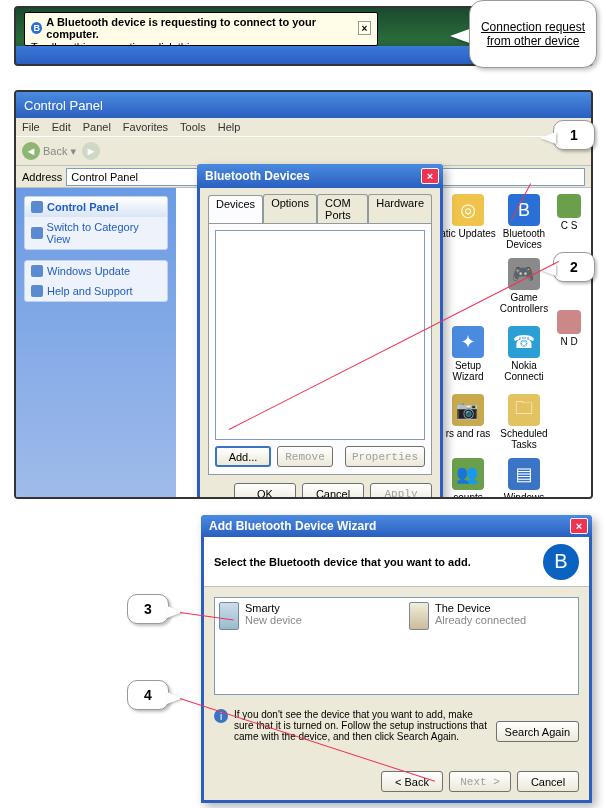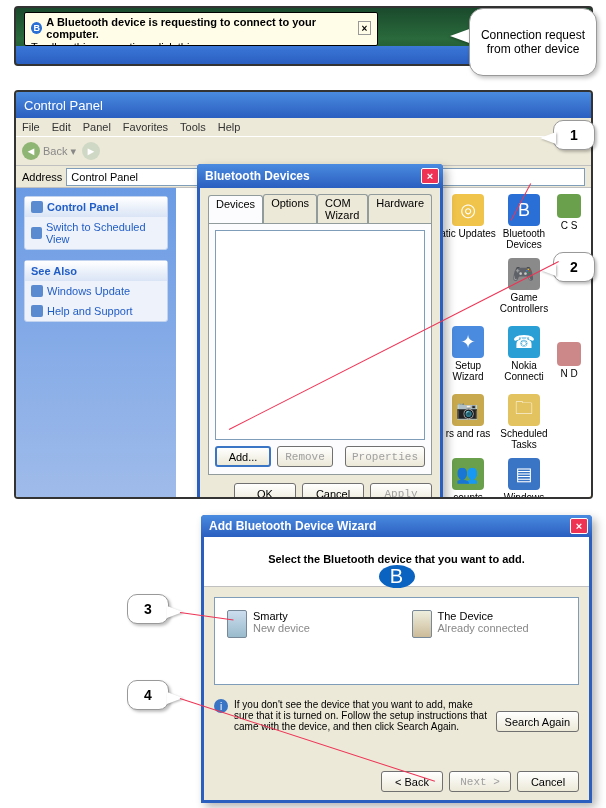--- a/index.html
+++ b/index.html
@@ -30,21 +30,21 @@
   .taskbar .lang { background: #2a5fc0; padding: 0 3px; }
   .taskbar .tray-icon { font-size: 10px; }
 
   
   .callout {
     position: absolute; background: #fff; border: 1px solid #999; border-radius: 14px;
     box-shadow: 2px 2px 4px rgba(0,0,0,.25);
     font-size: 12px; text-align: center; display: flex; align-items: center; justify-content: center;
     padding: 4px 8px;
   }
-  .callout.big { left: 469px; top: 8px; width: 128px; height: 68px; }
+  .callout.big { left: 469px; top: 0px; width: 128px; height: 68px; text-decoration: underline; }
   .tail {
     position: absolute; width: 0; height: 0;
     border-top: 8px solid transparent; border-bottom: 8px solid transparent;
     border-right: 22px solid #fff;
     filter: drop-shadow(-1px 1px 1px rgba(0,0,0,.3));
   }
   .tail.big { left: 450px; top: 28px; }
 
   .step-callout {
     position: absolute; width: 42px; height: 30px; background: #fff;
@@ -124,25 +124,25 @@
   .winbtn.dis { color: #a0a0a0; font-family: Liberation Mono, monospace; }
   .dlg-foot { display: flex; gap: 6px; justify-content: flex-end; padding: 0 8px 8px; }
 
   
   .panel3 {
     position: absolute; left: 201px; top: 515px; width: 391px; height: 288px;
     background: #ece9d8; border: 3px solid #2a5fc0; border-radius: 4px 4px 0 0;
     box-shadow: 4px 4px 10px rgba(0,0,0,.3);
   }
   .wiz-title { height: 22px; margin: -3px -3px 0 -3px; background: linear-gradient(#4a8be0,#2a5fc0); color:#fff; font-size:12px; font-weight:bold; display:flex; align-items:center; padding:0 4px 0 8px; border-radius: 4px 4px 0 0;}
-  .wiz-head { height: 50px; background: #fff; display: flex; align-items: center; padding: 16px 10px; border-bottom: 1px solid #c0c0c0; flex-direction: column; }
+  .wiz-head { height: 50px; background: #fff; display: flex; align-items: center; padding: 16px 10px; border-bottom: 1px solid #c0c0c0; }
   .wiz-head .txt { font-size: 11px; font-weight: bold; flex: 1; }
   .wiz-head .logo { width: 36px; height: 36px; background: #0a63c0; border-radius: 50%; color: #fff; font-size: 20px; display:flex; align-items:center; justify-content:center; }
   .wiz-body { padding: 10px; }
-  .devlist { background: #fff; border: 1px solid #7f9db9; height: 88px; padding: 12px; display: flex; gap: 30px; }
+  .devlist { background: #fff; border: 1px solid #7f9db9; height: 98px; padding: 4px; display: flex; gap: 30px; }
   .dev { display: flex; gap: 6px; font-size: 11px; width: 160px; }
   .dev .dic { width: 20px; height: 28px; background: linear-gradient(#cde, #9bc); border: 1px solid #789; border-radius: 2px; }
   .dev .sub { color: #888; }
   .infoline { display: flex; gap: 6px; align-items: flex-start; font-size: 10px; margin-top: 14px; }
   .infoline .i { width: 14px; height: 14px; background: #3a74c4; color:#fff; border-radius:50%; font-size:10px; display:flex; align-items:center; justify-content:center; flex-shrink:0;}
   .wiz-foot { position: absolute; bottom: 8px; right: 10px; display: flex; gap: 6px; }
 
   
   .ptr { position: absolute; background: #e35; height: 1px; transform-origin: left center; z-index: 50; }
 </style>
@@ -197,66 +197,63 @@
 
   <div class="cp-body">
     <div class="side-col">
       <div class="side-box">
         <div class="hdr">
             <span class="mini-icon"></span>
             <span>Control Panel</span>
           </div>
         <div class="itm">
             <span class="mini-icon"></span>
-            <span>Switch to Scheduled View</span>
+            <span>Switch to Category View</span>
           </div>
       </div>
       <div class="side-box">
-        <div class="hdr">
-            <span>See Also</span>
-          </div>
         <div class="itm">
             <span class="mini-icon"></span>
             <span>Windows Update</span>
           </div>
         <div class="itm">
             <span class="mini-icon"></span>
             <span>Help and Support</span>
           </div>
       </div>
     </div>
 
     <div class="icon-area">
       <div class="cp-icon" style="left:262px;top:6px"><div class="ic" style="background:#f0c34b">◎</div><span>atic Updates</span></div>
       <div class="cp-icon" style="left:318px;top:6px"><div class="ic" style="background:#2a6fd6">B</div><span>Bluetooth Devices</span></div>
       <div class="cp-icon" style="left:378px;top:6px;width:30px"><div class="ic" style="background:#6aa04c;width:24px;height:24px"></div><span>C S</span></div>
 
       <div class="cp-icon" style="left:318px;top:70px"><div class="ic" style="background:#8a8a8a">🎮</div><span>Game Controllers</span></div>
 
       <div class="cp-icon" style="left:262px;top:138px"><div class="ic" style="background:#4a8be0">✦</div><span>Setup Wizard</span></div>
       <div class="cp-icon" style="left:318px;top:138px"><div class="ic" style="background:#2a9fd6">☎</div><span>Nokia Connecti</span></div>
-      <div class="cp-icon" style="left:378px;top:154px;width:30px"><div class="ic" style="background:#c88;width:24px;height:24px"></div><span>N D</span></div>
+      <div class="cp-icon" style="left:378px;top:122px;width:30px"><div class="ic" style="background:#c88;width:24px;height:24px"></div><span>N D</span></div>
 
       <div class="cp-icon" style="left:262px;top:206px"><div class="ic" style="background:#c9a94e">📷</div><span>rs and ras</span></div>
       <div class="cp-icon" style="left:318px;top:206px"><div class="ic" style="background:#e3c360">🗀</div><span>Scheduled Tasks</span></div>
 
       <div class="cp-icon" style="left:262px;top:270px"><div class="ic" style="background:#6aa04c">👥</div><span>counts</span></div>
       <div class="cp-icon" style="left:318px;top:270px"><div class="ic" style="background:#3a74c4">▤</div><span>Windows CardSpace</span></div>
     </div>
   </div>
 
   <div class="btd">
     <div class="btd-title">
       <span>Bluetooth Devices</span>
       <div class="btd-close">×</div>
     </div>
     <div class="tabstrip">
       <div class="tab sel">Devices</div>
       <div class="tab">Options</div>
-      <div class="tab">COM Wizard</div>
+      <div class="tab">COM Ports</div>
       <div class="tab">Hardware</div>
     </div>
     <div class="tabpane">
       <div class="listbox"></div>
       <div class="btnrow">
         <button class="winbtn def" style="min-width:56px">Add...</button>
         <button class="winbtn dis" style="min-width:56px">Remove</button>
         <span style="flex:1"></span>
         <button class="winbtn dis">Properties</button>
       </div>

